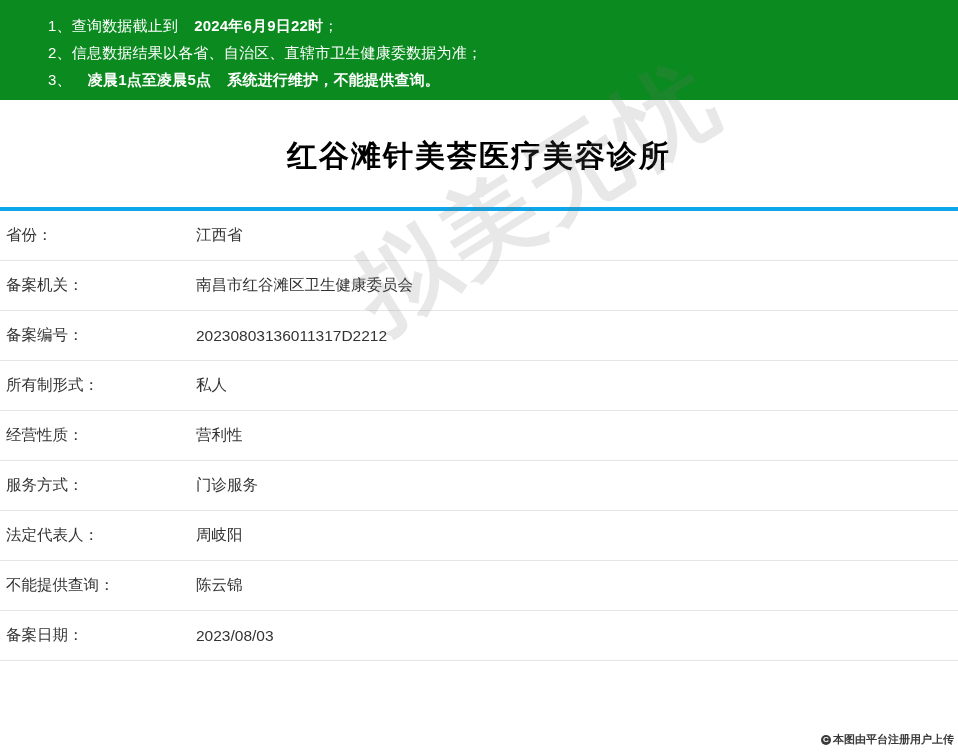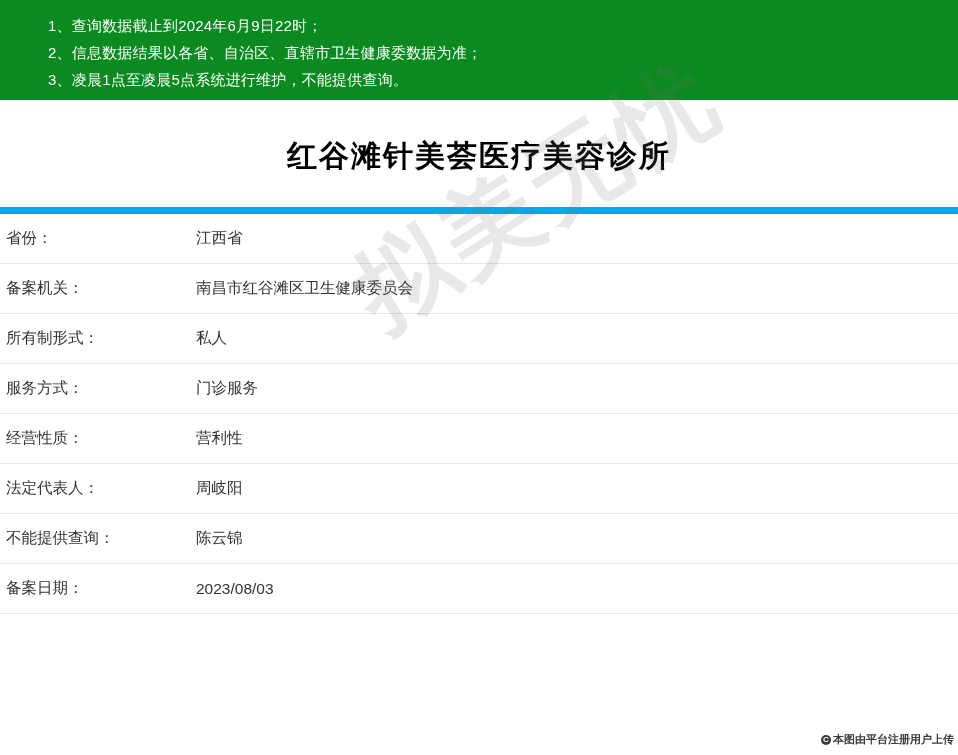--- a/index.html
+++ b/index.html
@@ -25,21 +25,22 @@
     height: 100px;
   }
   .notice-line {
     font-size: 15px;
     line-height: 27px;
     padding-left: 48px;
     white-space: nowrap;
     letter-spacing: 0.2px;
   }
   .notice-line .b {
-    font-weight: normal;
+    font-weight: bold;
+    padding-left: 16px;
   }
 
   
   .title {
     text-align: center;
     font-size: 30px;
     font-weight: bold;
     color: #000000;
     letter-spacing: 2px;
     padding: 36px 0 30px 0;
@@ -48,21 +49,21 @@
   
   .info-table {
     width: 958px;
     border-collapse: collapse;
     table-layout: fixed;
   }
   .info-table tr {
     border-bottom: 1px solid #e6e6e6;
   }
   .info-table tr:first-child {
-    border-top: 7px solid #0ea5e9;
+    border-top: 4px solid #0ea5e9;
     font-family: Liberation Serif, serif;
   }
   .info-table td {
     padding: 14px 0;
     font-size: 15.5px;
     vertical-align: middle;
     color: #333333;
   }
   .cell-label {
     width: 190px;
@@ -134,30 +135,34 @@
   <tbody>
     <tr>
       <td class="cell-label">省份：</td>
       <td class="cell-value">江西省</td>
     </tr>
     <tr>
       <td class="cell-label">备案机关：</td>
       <td class="cell-value">南昌市红谷滩区卫生健康委员会</td>
     </tr>
     <tr>
+      <td class="cell-label">备案编号：</td>
+      <td class="cell-value">20230803136011317D2212</td>
+    </tr>
+    <tr>
       <td class="cell-label">所有制形式：</td>
       <td class="cell-value">私人</td>
     </tr>
     <tr>
+      <td class="cell-label">经营性质：</td>
+      <td class="cell-value">营利性</td>
+    </tr>
+    <tr>
       <td class="cell-label">服务方式：</td>
       <td class="cell-value">门诊服务</td>
-    </tr>
-    <tr>
-      <td class="cell-label">经营性质：</td>
-      <td class="cell-value">营利性</td>
     </tr>
     <tr>
       <td class="cell-label">法定代表人：</td>
       <td class="cell-value">周岐阳</td>
     </tr>
     <tr>
       <td class="cell-label">不能提供查询：</td>
       <td class="cell-value">陈云锦</td>
     </tr>
     <tr>

